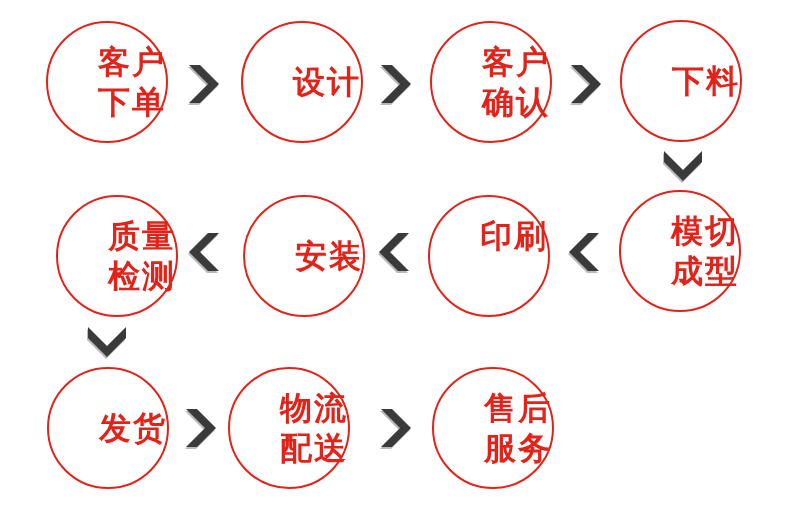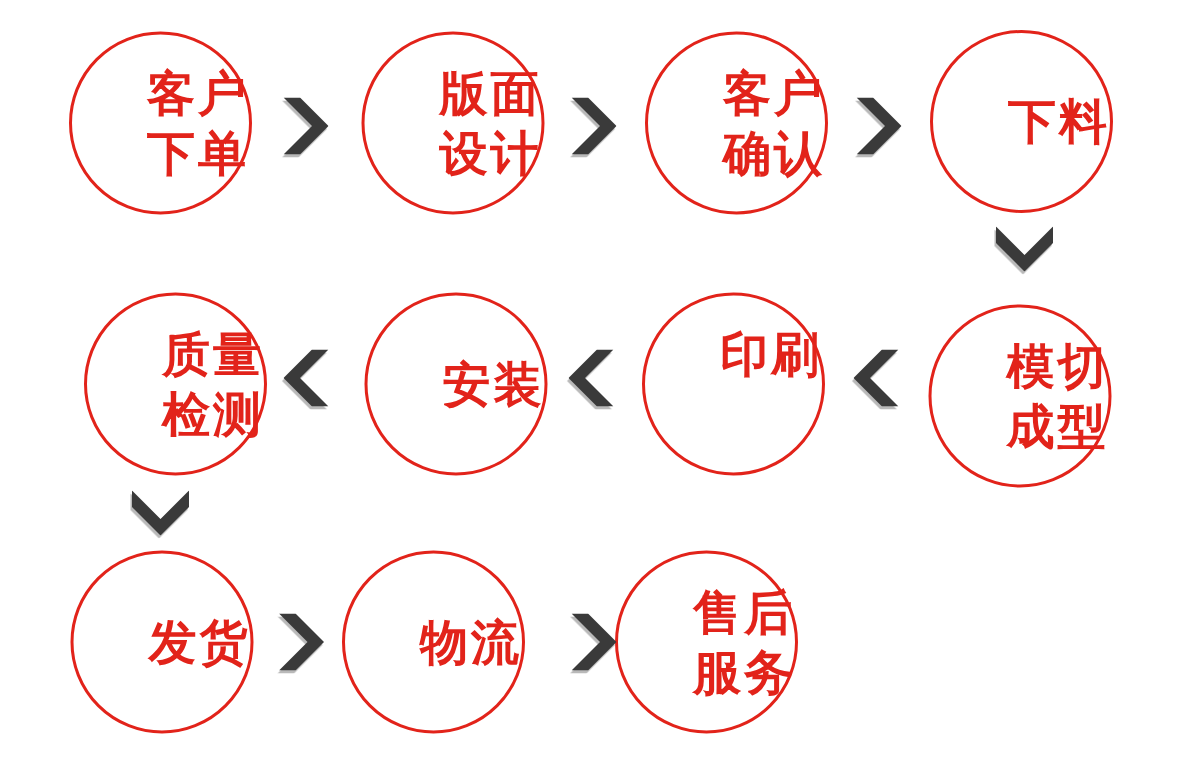--- a/index.html
+++ b/index.html
@@ -24,54 +24,54 @@
 </head>
 <body>
 
 <div class="canvas">
 
   <div class="node" style="left:46px;top:21px">
     <span class="line">客户</span>
     <span class="line">下单</span>
   </div>
   <div class="node" style="left:241px;top:21px">
-    <span class="line">版面</span>
     <span class="line">设计</span>
   </div>
   <div class="node" style="left:430px;top:21px">
     <span class="line">客户</span>
     <span class="line">确认</span>
   </div>
   <div class="node" style="left:620px;top:20px">
     <span class="line">下料</span>
   </div>
 
-  <div class="node" style="left:619px;top:203px">
+  <div class="node" style="left:619px;top:190px">
     <span class="line">模切</span>
     <span class="line">成型</span>
   </div>
   <div class="node" style="left:428px;top:195px">
     <span class="line">印刷</span>
     <span class="line"></span>
   </div>
   <div class="node" style="left:243px;top:195px">
     <span class="line">安装</span>
   </div>
   <div class="node" style="left:56px;top:195px">
     <span class="line">质量</span>
     <span class="line">检测</span>
   </div>
 
   <div class="node" style="left:47px;top:367px">
     <span class="line">发货</span>
   </div>
   <div class="node" style="left:228px;top:367px">
     <span class="line">物流</span>
+    <span class="line">配送</span>
   </div>
-  <div class="node" style="left:410px;top:367px">
+  <div class="node" style="left:432px;top:367px">
     <span class="line">售后</span>
     <span class="line">服务</span>
   </div>
 
   <div class="arrow" style="left:189px;top:65px">
     <svg width="30" height="38" viewBox="0 0 30 38">
         <polygon points="0,0 11,0 30,19 11,38 0,38 19,19"></polygon>
       </svg>
   </div>
   <div class="arrow" style="left:381px;top:65px">

